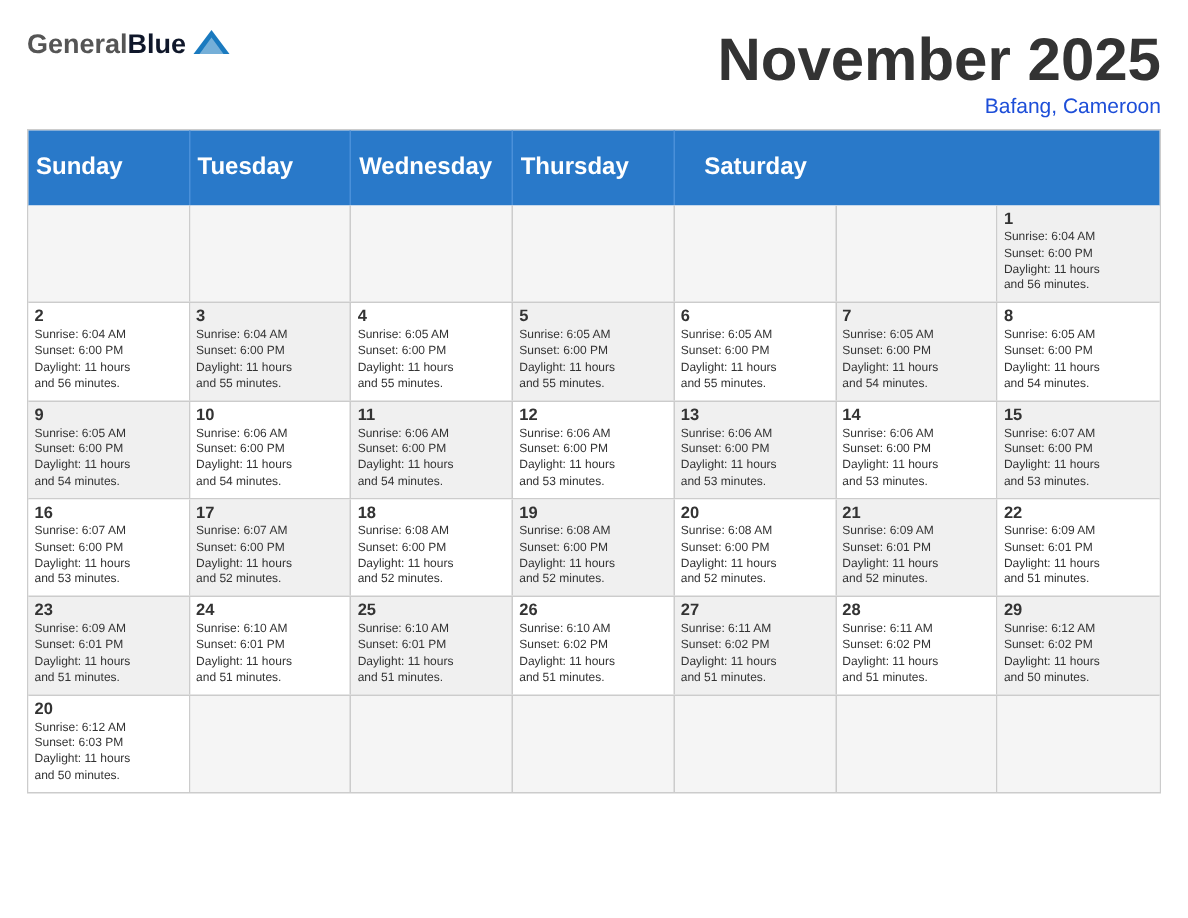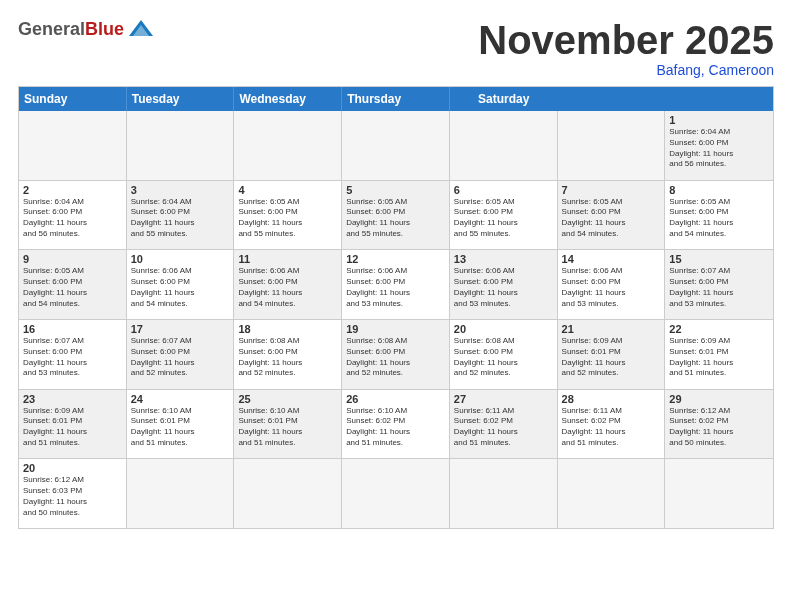--- a/index.html
+++ b/index.html
@@ -29,21 +29,21 @@
       align-items: flex-start;
     }
     .logo-text {
       display: flex;
       align-items: center;
       font-size: 18px;
       font-weight: bold;
       color: #333;
     }
     .logo-general { color: #555; font-weight: bold; }
-    .logo-blue { color: #b91c1c; font-weight: bold; }
+    .logo-blue { color: #0f172a; font-weight: bold; }
     .title-area {
       text-align: right;
     }
     .month-title {
       font-size: 40px;
       font-weight: bold;
       color: #333;
       line-height: 1.1;
     }
     .location {
@@ -57,22 +57,22 @@
       border: 1px solid #ccc;
     }
     .cal-header {
       display: grid;
       grid-template-columns: repeat(7, 1fr);
       background: #2979c9;
     }
     .cal-header-cell {
       color: #fff;
       font-weight: bold;
-      font-size: 12px;
-      padding: 5px 5px;
+      font-size: 16px;
+      padding: 16px 5px;
       border-right: 1px solid #4a90d9;
     }
     .cal-header-cell:last-child { border-right: none; text-align: center; }
     .cal-body {
       display: flex;
       flex-direction: column;
       flex: 1;
     }
     .cal-row {
       display: grid;

